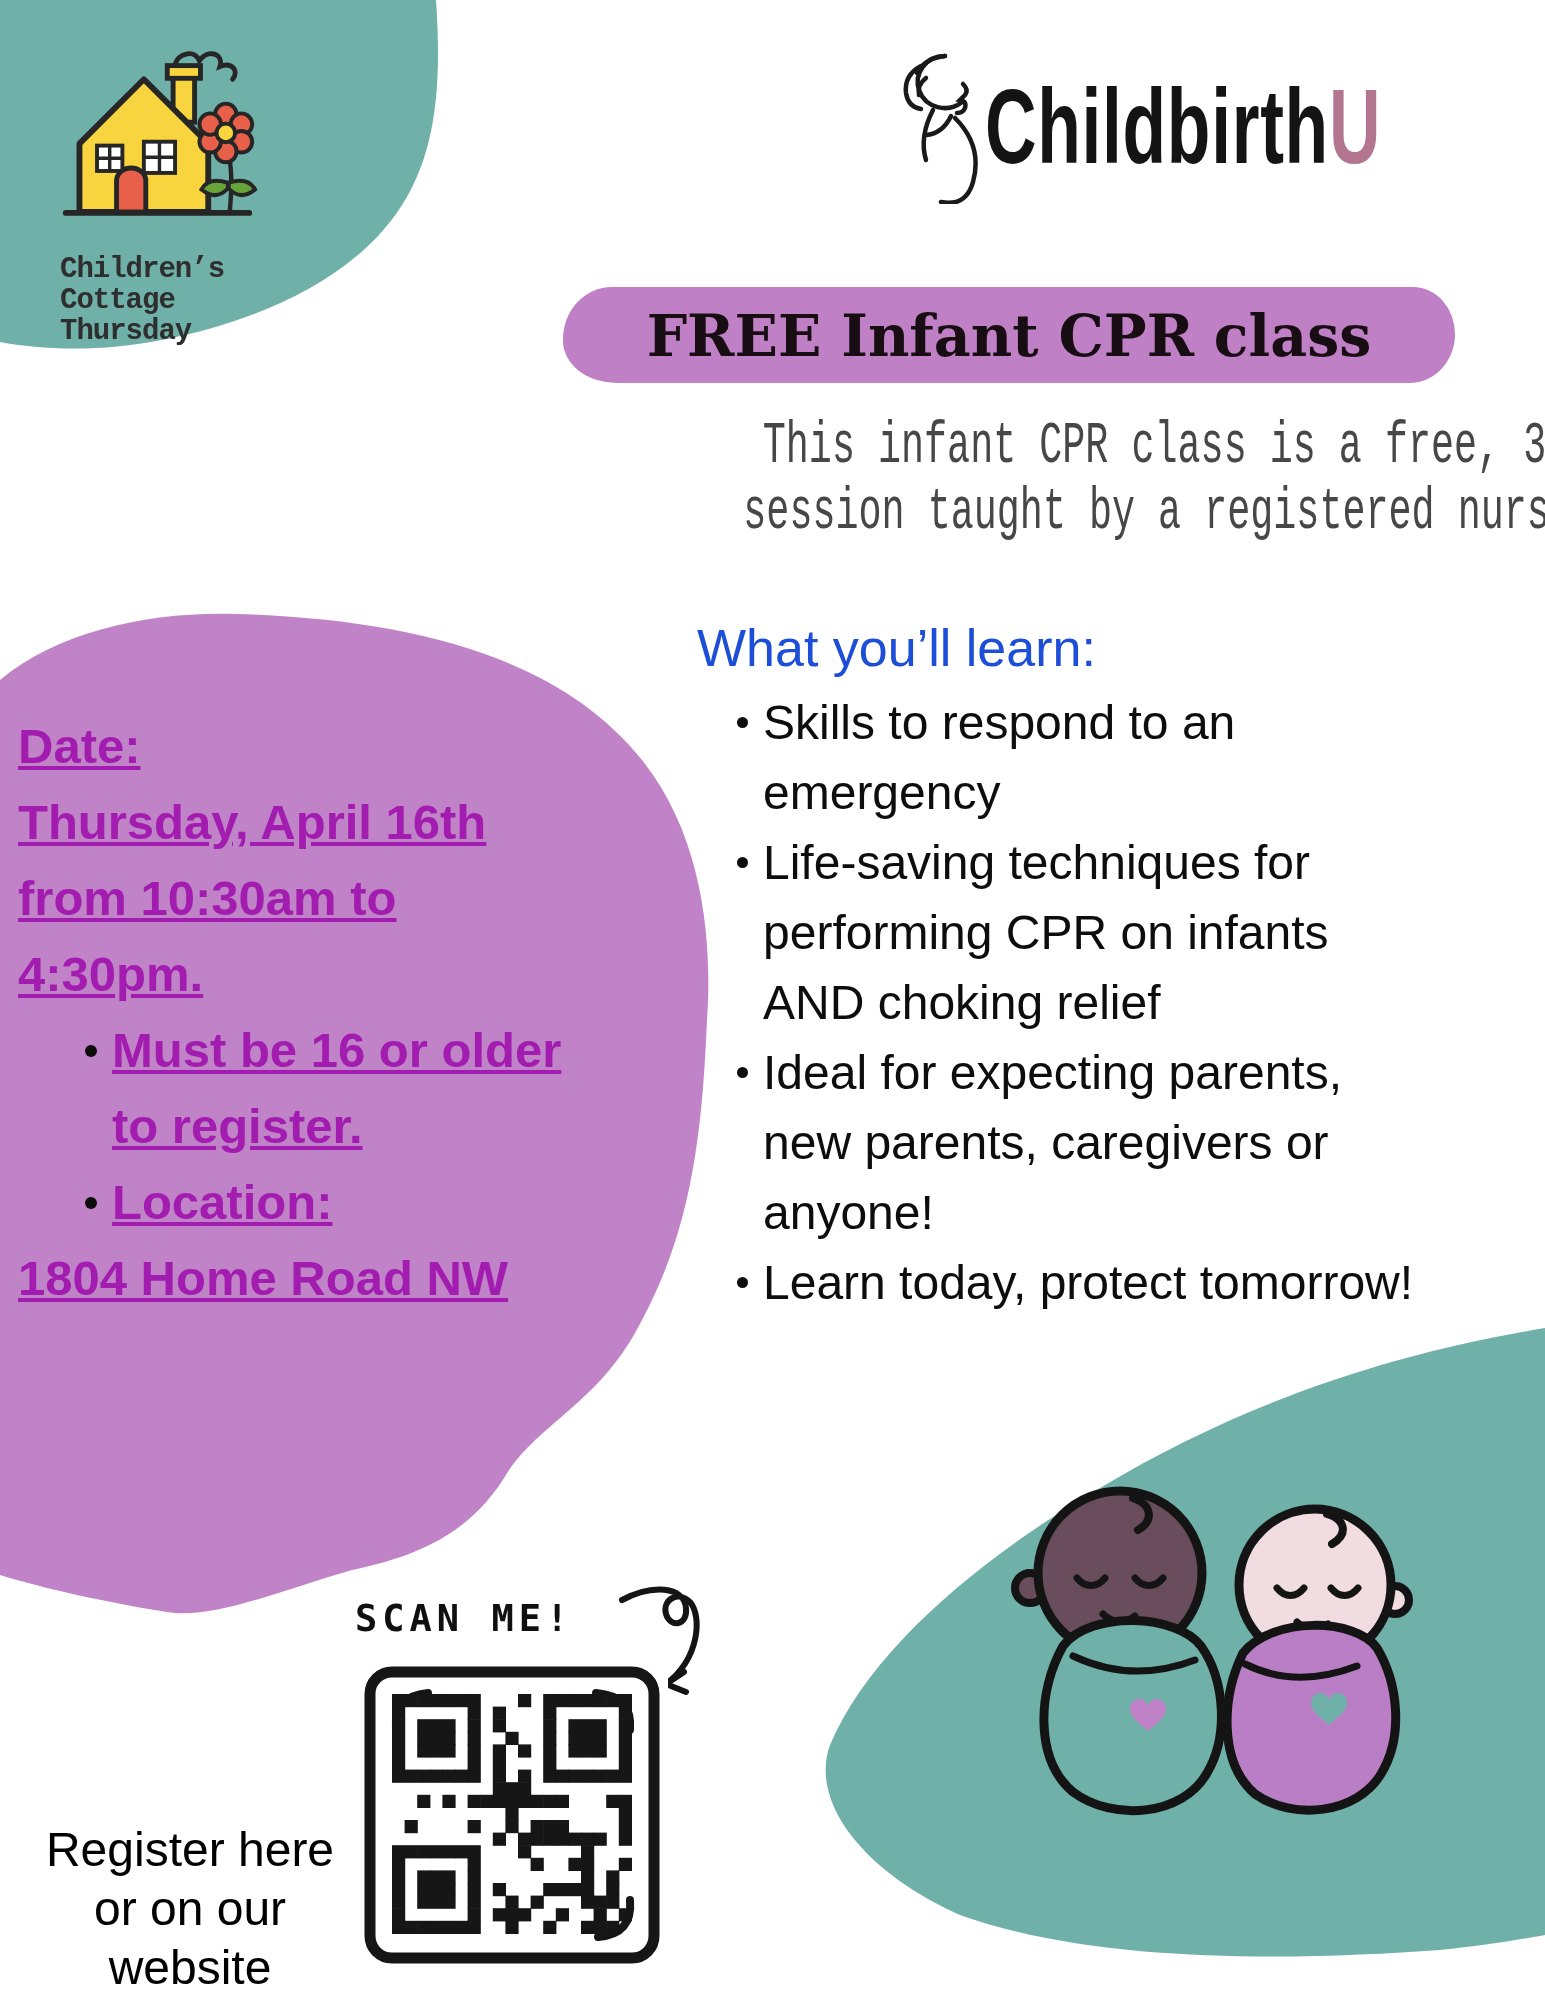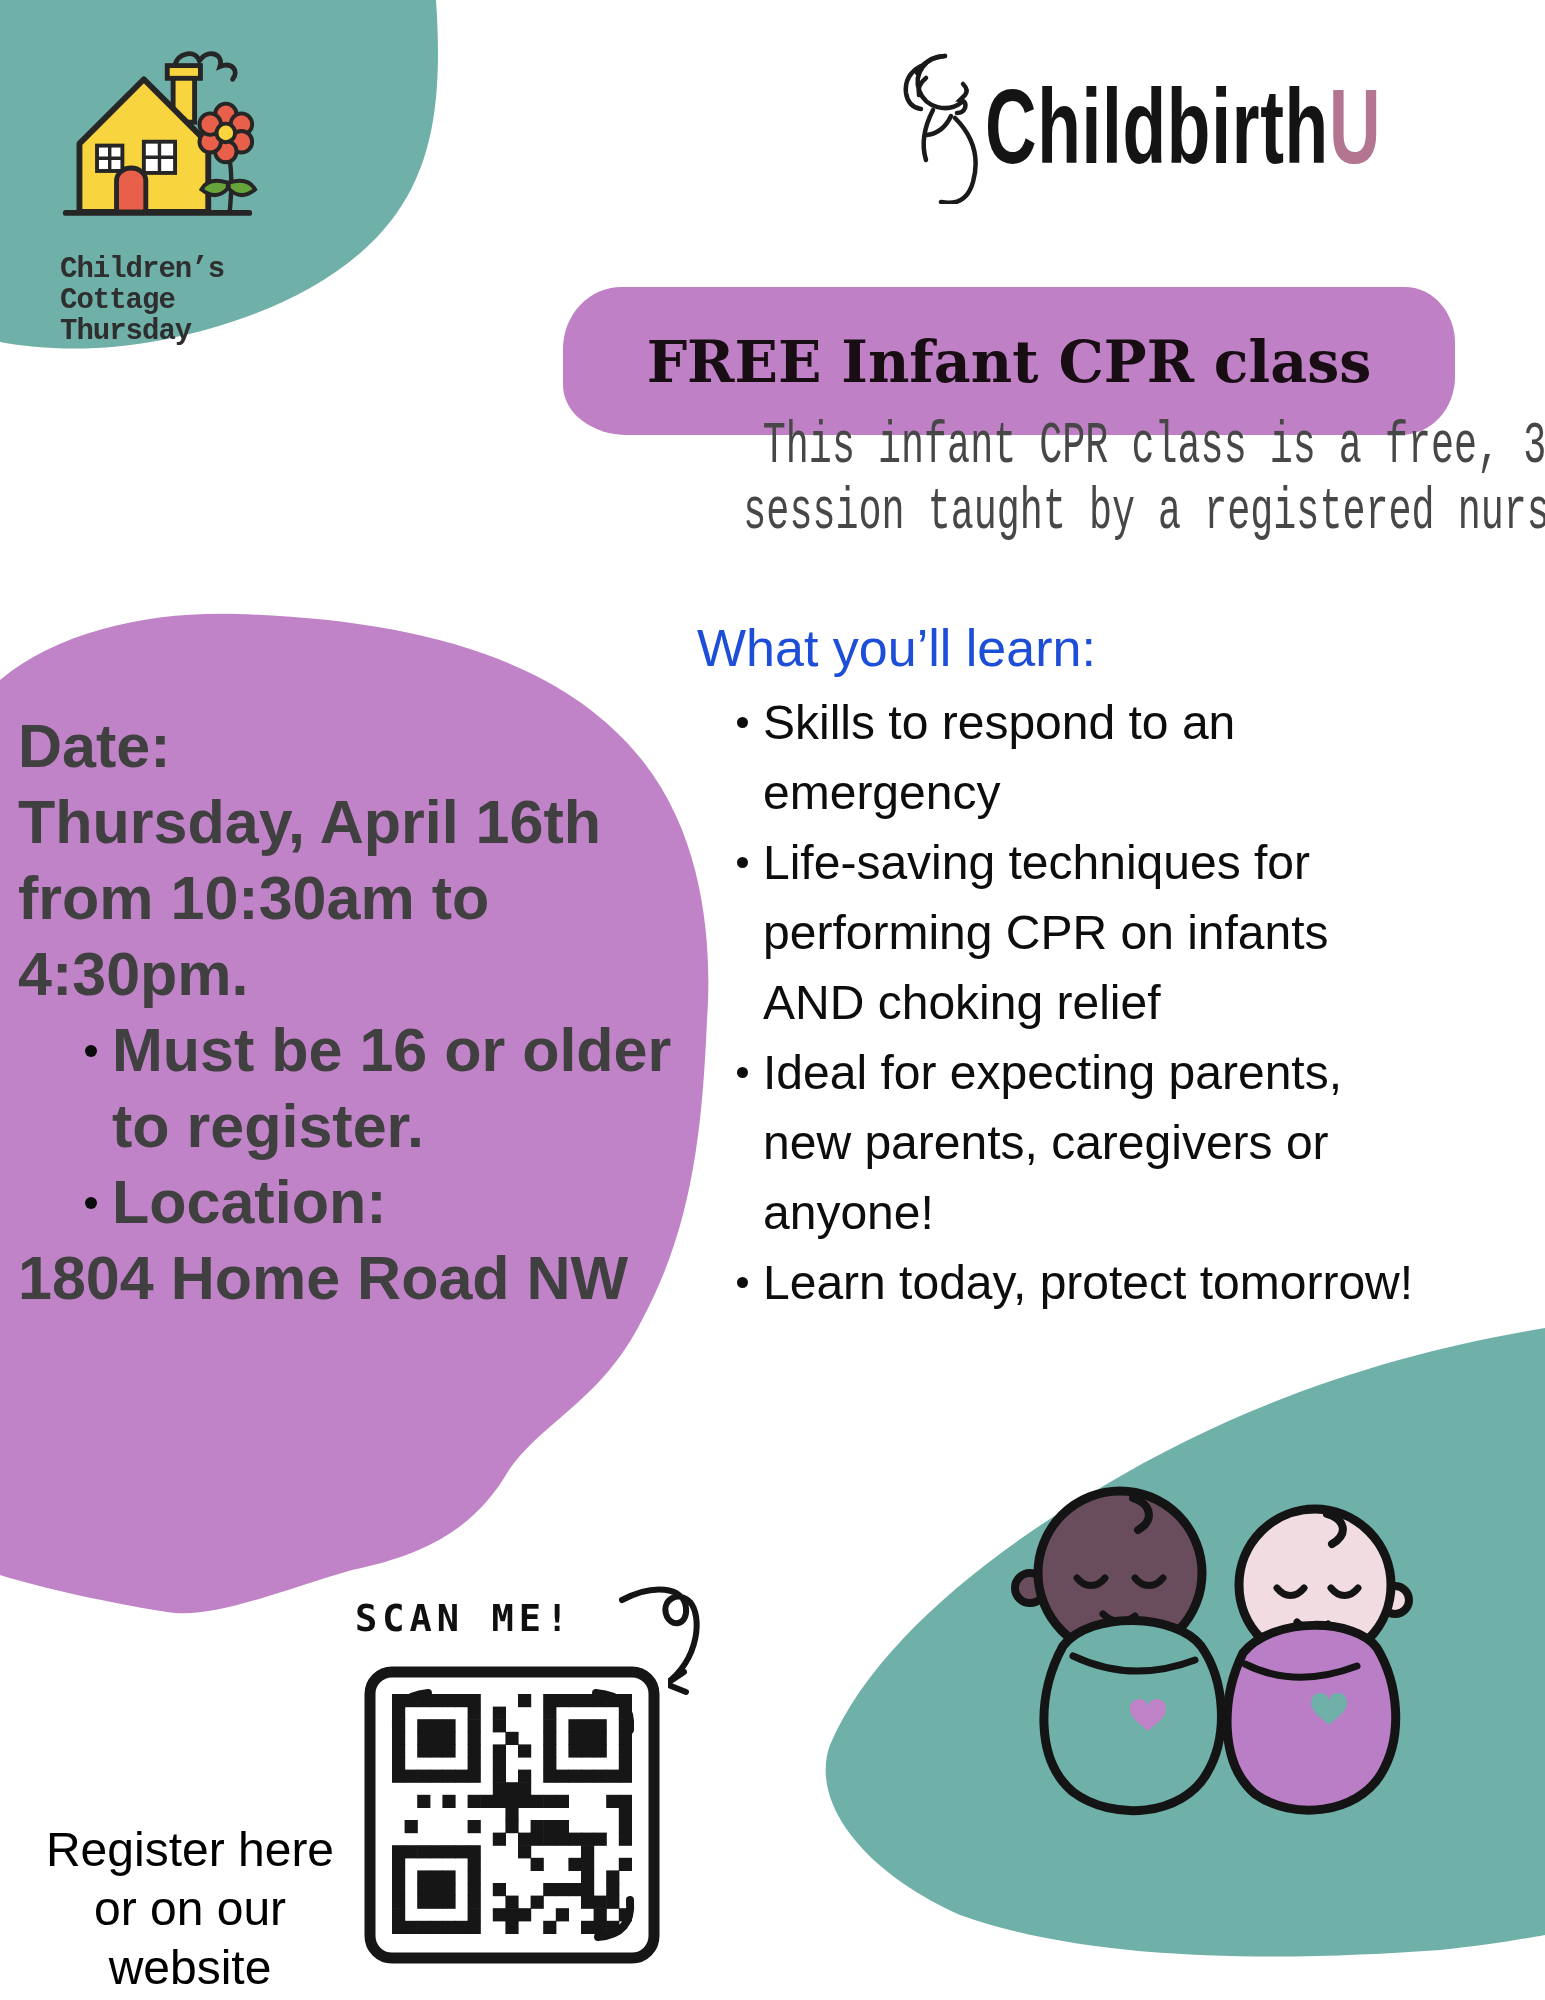--- a/index.html
+++ b/index.html
@@ -17,21 +17,21 @@
     font-weight:700;font-size:29px;line-height:31px;color:#2e2e2e;letter-spacing:-1px;margin-top:30px;}
 
   
   #woman-icon{left:893px;top:46px;}
   .brand{left:985px;top:72px;height:110px;display:flex;align-items:center;}
   .brand .inner{display:inline-block;transform:scaleX(0.68);transform-origin:left center;
     font-weight:700;font-size:105px;letter-spacing:1px;color:#141414;white-space:nowrap;}
   .brand .accent{color:#b3758f;}
 
   
-  .banner{left:563px;top:287px;width:892px;height:148px;background:#bf80c5;
+  .banner{left:563px;top:287px;width:892px;height:96px;background:#bf80c5;
     border-radius:58px 50px 54px 64px / 62px 56px 58px 50px;
     display:flex;align-items:center;justify-content:center;}
   .banner .txt{font-family:"DejaVu Serif",serif;font-weight:800;font-size:57px;
     color:#170d13;letter-spacing:0px;white-space:nowrap;}
 
   
   .intro{left:510px;top:413px;width:1000px;text-align:center;
     font-family:"Liberation Mono",monospace;font-size:60px;line-height:66px;color:#474747;}
   .intro .ln{white-space:nowrap;}
   .intro .sq{display:inline-block;transform:scaleX(0.64);transform-origin:center;white-space:nowrap;}
@@ -39,21 +39,21 @@
   
   .learn-head{left:697px;top:618px;font-size:52px;color:#1d4ed8;white-space:nowrap;}
   .learn-list{left:737px;top:688px;width:810px;font-size:48px;line-height:70px;color:#0d0d0d;}
   .learn-list .li{position:relative;padding-left:26px;}
   .learn-list .dot{position:absolute;left:0;top:29px;width:11px;height:11px;
     border-radius:50%;background:#0d0d0d;}
   .learn-list .ln{white-space:nowrap;}
 
   
   #blob-left{left:0;top:598px;}
-  .date-block{left:18px;top:708px;font-weight:700;font-size:61px;line-height:76px;color:#404040;}
+  .date-block{left:18px;top:708px;font-weight:700;font-size:49px;line-height:76px;color:#a21caf;text-decoration:underline;}
   .date-block .ln{white-space:nowrap;position:relative;}
   .date-block .indent{padding-left:94px;}
   .date-block .bdot{position:absolute;left:67px;top:33px;width:12px;height:12px;
     border-radius:50%;background:#0c0c0c;}
 
   
   #blob-bottom{left:770px;top:1300px;}
   #babies{left:985px;top:1468px;}
 
   

